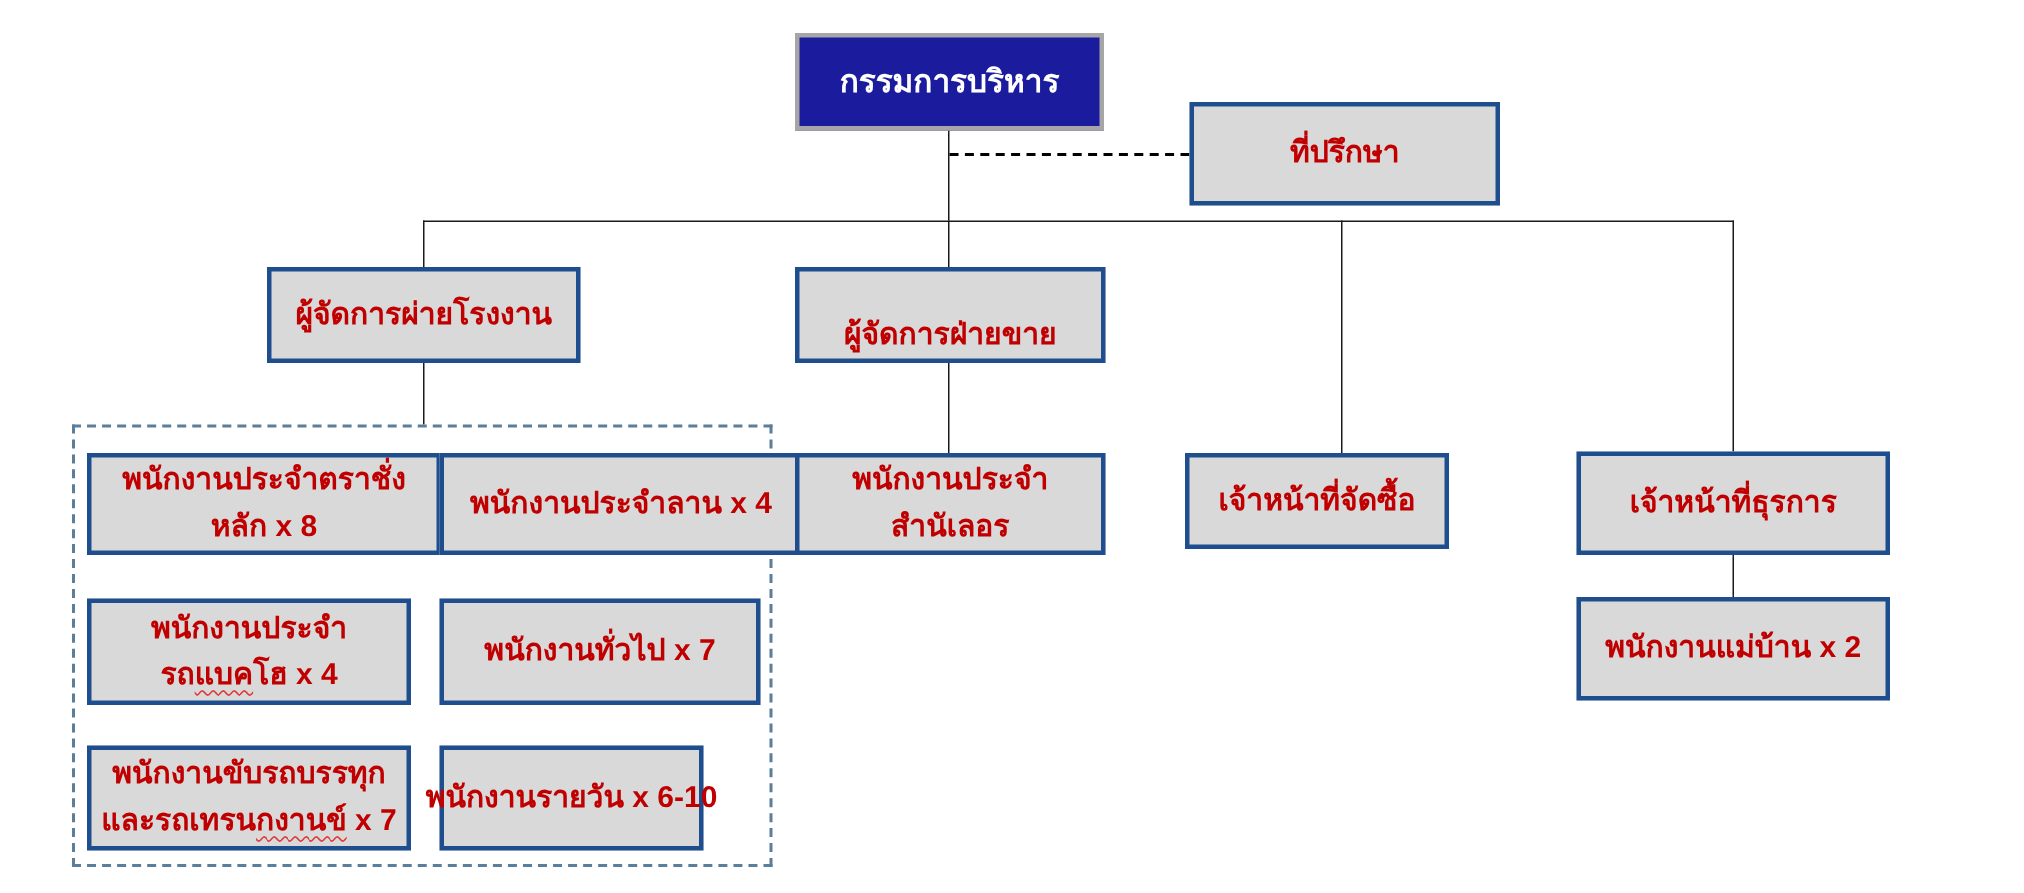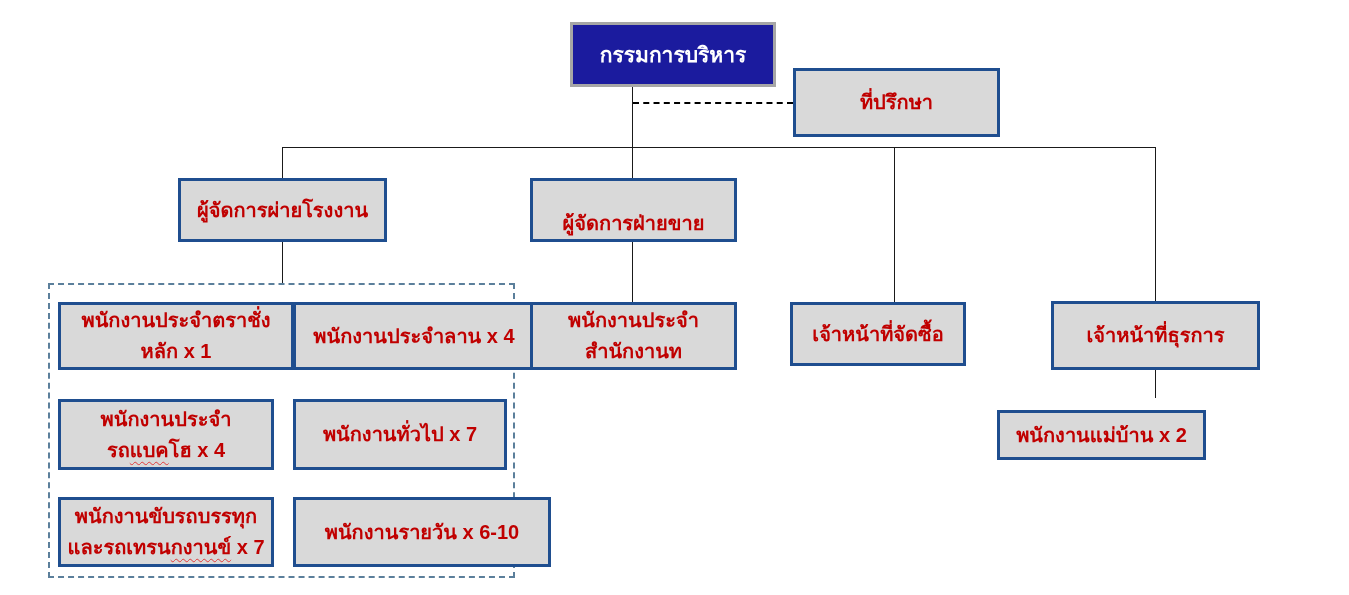--- a/index.html
+++ b/index.html
@@ -29,34 +29,34 @@
   .dash-h { position:absolute; border-top:2px dashed #000000; height:0; }
   .wavy {
     display:inline !important;
     text-decoration:underline; text-decoration-style:wavy;
     text-decoration-color:#e03a3a; text-decoration-thickness:1px;
     text-underline-offset:4px;
   }
   .plain-part { display:inline !important; }
 
   
-  .n-exec        { left:530px;  top:22px;  width:206px; height:65px;margin-left:40px; }
+  .n-exec        { left:530px;  top:22px;  width:206px; height:65px; }
   .n-advisor     { left:793px;  top:68px;  width:207px; height:69px; }
   .n-mgr-factory { left:178px;  top:178px; width:209px; height:64px; }
   .n-mgr-sales   { left:530px;  top:178px; width:207px; height:64px;justify-content:flex-end; }
   .n-scale       { left:58px;   top:302px; width:236px; height:68px; }
   .n-yard        { left:293px;  top:302px; width:242px; height:68px; }
   .n-backhoe     { left:58px;   top:399px; width:216px; height:71px; }
   .n-general     { left:293px;  top:399px; width:214px; height:71px; }
   .n-driver      { left:58px;   top:497px; width:216px; height:70px; }
-  .n-daily       { left:293px;  top:497px; width:258px; height:70px; }
+  .n-daily       { left:293px;  top:497px; width:176px; height:70px; }
   .n-office      { left:530px;  top:302px; width:207px; height:68px; }
   .n-purchasing  { left:790px;  top:302px; width:176px; height:64px; }
   .n-admin       { left:1051px; top:301px; width:209px; height:69px; }
-  .n-maid        { left:997px; top:398px; width:209px; height:50px;margin-top:12px; }
+  .n-maid        { left:1051px; top:398px; width:209px; height:69px; }
   .g-factory     { left:48px;   top:283px; width:467px; height:295px; }
 
   
   .l-exec-down   { left:632px;  top:87px;  width:1px;   height:60px; }
   .l-tier        { left:282px;  top:147px; width:874px; height:1px; }
   .l-drop-factory{ left:282px;  top:147px; width:1px;   height:31px; }
   .l-drop-sales  { left:632px;  top:147px; width:1px;   height:31px; }
   .l-drop-purch  { left:894px;  top:147px; width:1px;   height:155px; }
   .l-drop-admin  { left:1155px; top:147px; width:1px;   height:154px; }
   .l-factory-grp { left:282px;  top:242px; width:1px;   height:41px; }
@@ -92,21 +92,21 @@
 
   <div class="box gray n-mgr-factory">
     <span>ผู้จัดการผ่ายโรงงาน</span>
   </div>
   <div class="box gray n-mgr-sales">
     <span>ผู้จัดการฝ่ายขาย</span>
   </div>
 
   <div class="box gray n-scale">
     <span>พนักงานประจำตราชั่ง</span>
-    <span>หลัก x 1</span>
+    <span>หลัก x 8</span>
   </div>
   <div class="box gray n-yard">
     <span>พนักงานประจำลาน x 4</span>
   </div>
   <div class="box gray n-backhoe">
     <span>พนักงานประจำ</span>
     <span><span class="plain-part">รถ</span><span class="wavy">แบค</span><span class="plain-part">โฮ x 4</span></span>
   </div>
   <div class="box gray n-general">
     <span>พนักงานทั่วไป x 7</span>
@@ -114,21 +114,21 @@
   <div class="box gray n-driver">
     <span>พนักงานขับรถบรรทุก</span>
     <span><span class="plain-part">และรถเทรน</span><span class="wavy">กงานข์</span><span class="plain-part"> x 7</span></span>
   </div>
   <div class="box gray n-daily">
     <span>พนักงานรายวัน x 6-10</span>
   </div>
 
   <div class="box gray n-office">
     <span>พนักงานประจำ</span>
-    <span>สำนักงานท</span>
+    <span>สำนัเลอร</span>
   </div>
 
   <div class="box gray n-purchasing">
     <span>เจ้าหน้าที่จัดซื้อ</span>
   </div>
   <div class="box gray n-admin">
     <span>เจ้าหน้าที่ธุรการ</span>
   </div>
   <div class="box gray n-maid">
     <span>พนักงานแม่บ้าน x 2</span>

